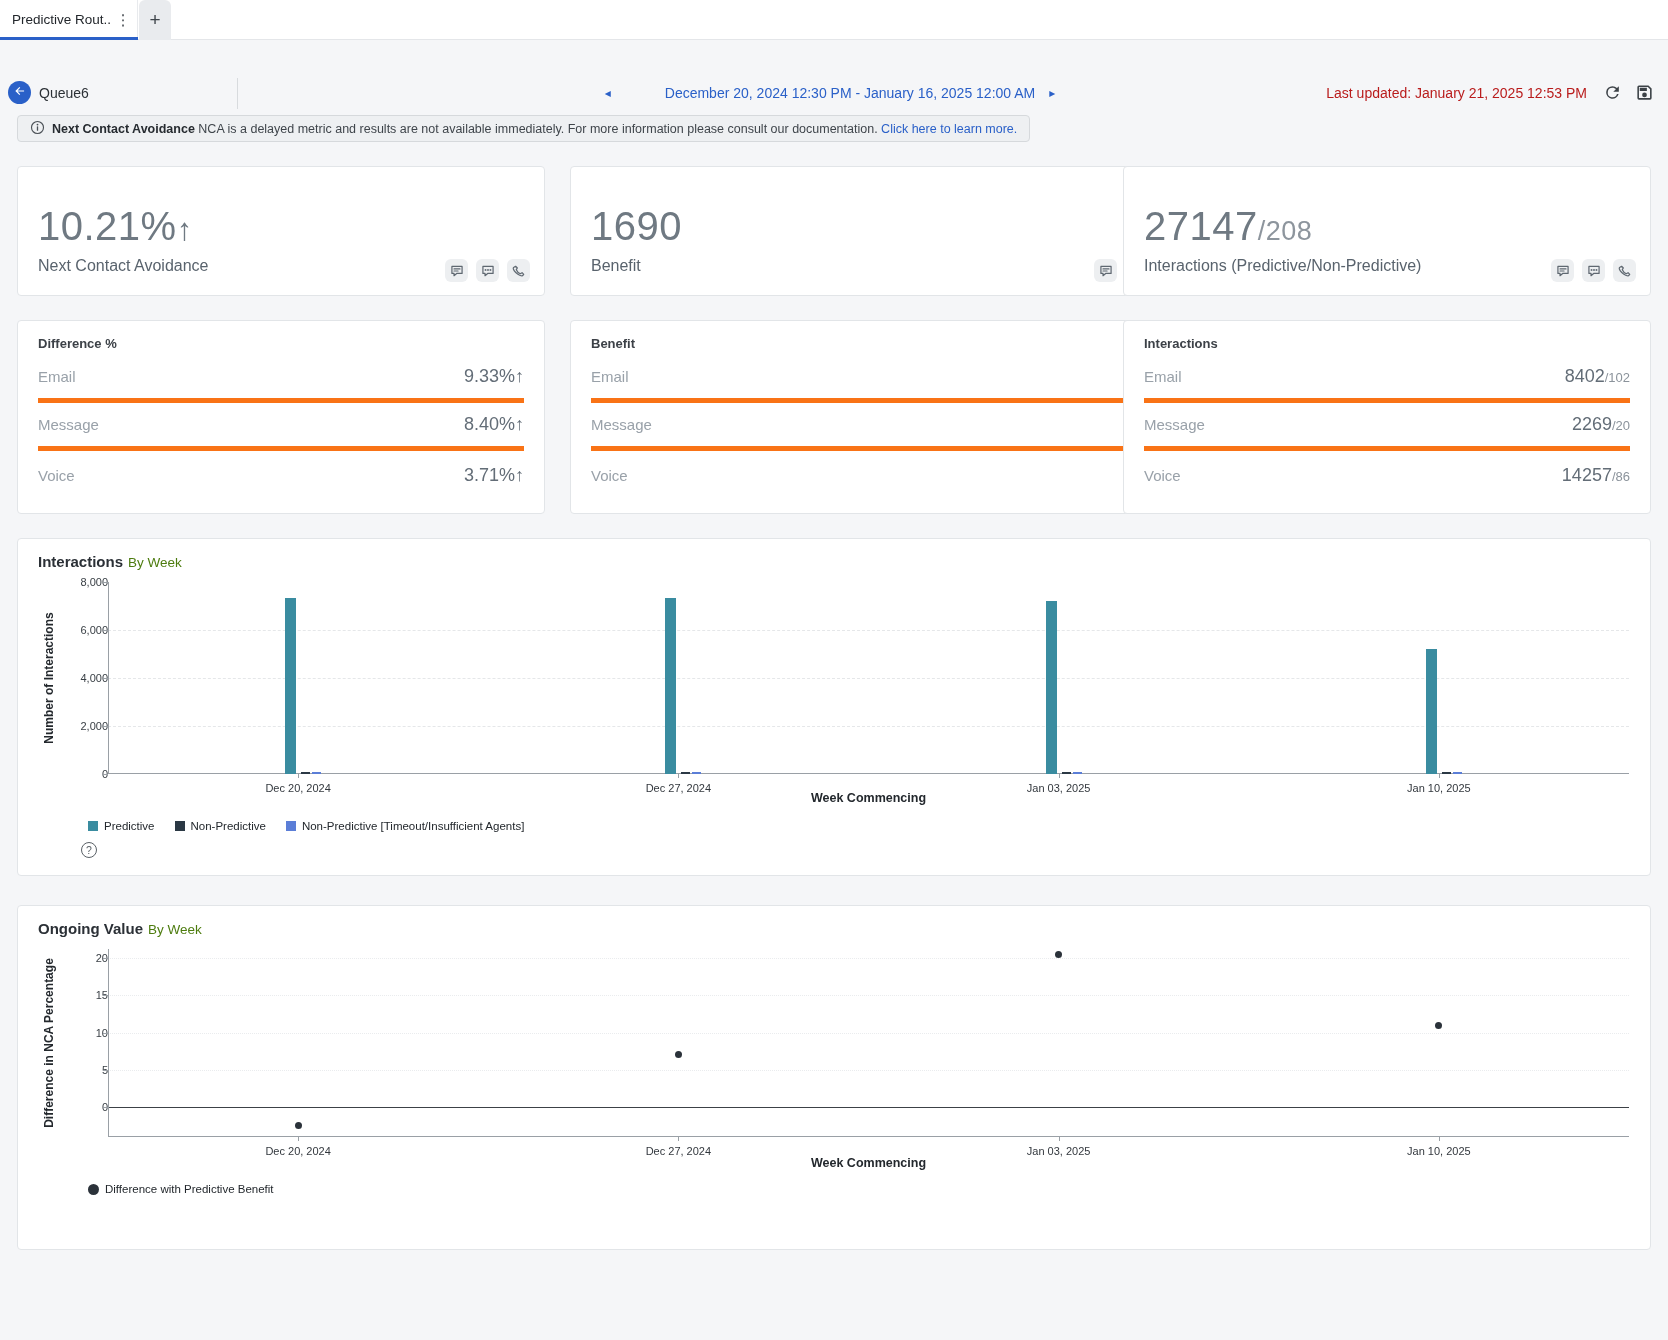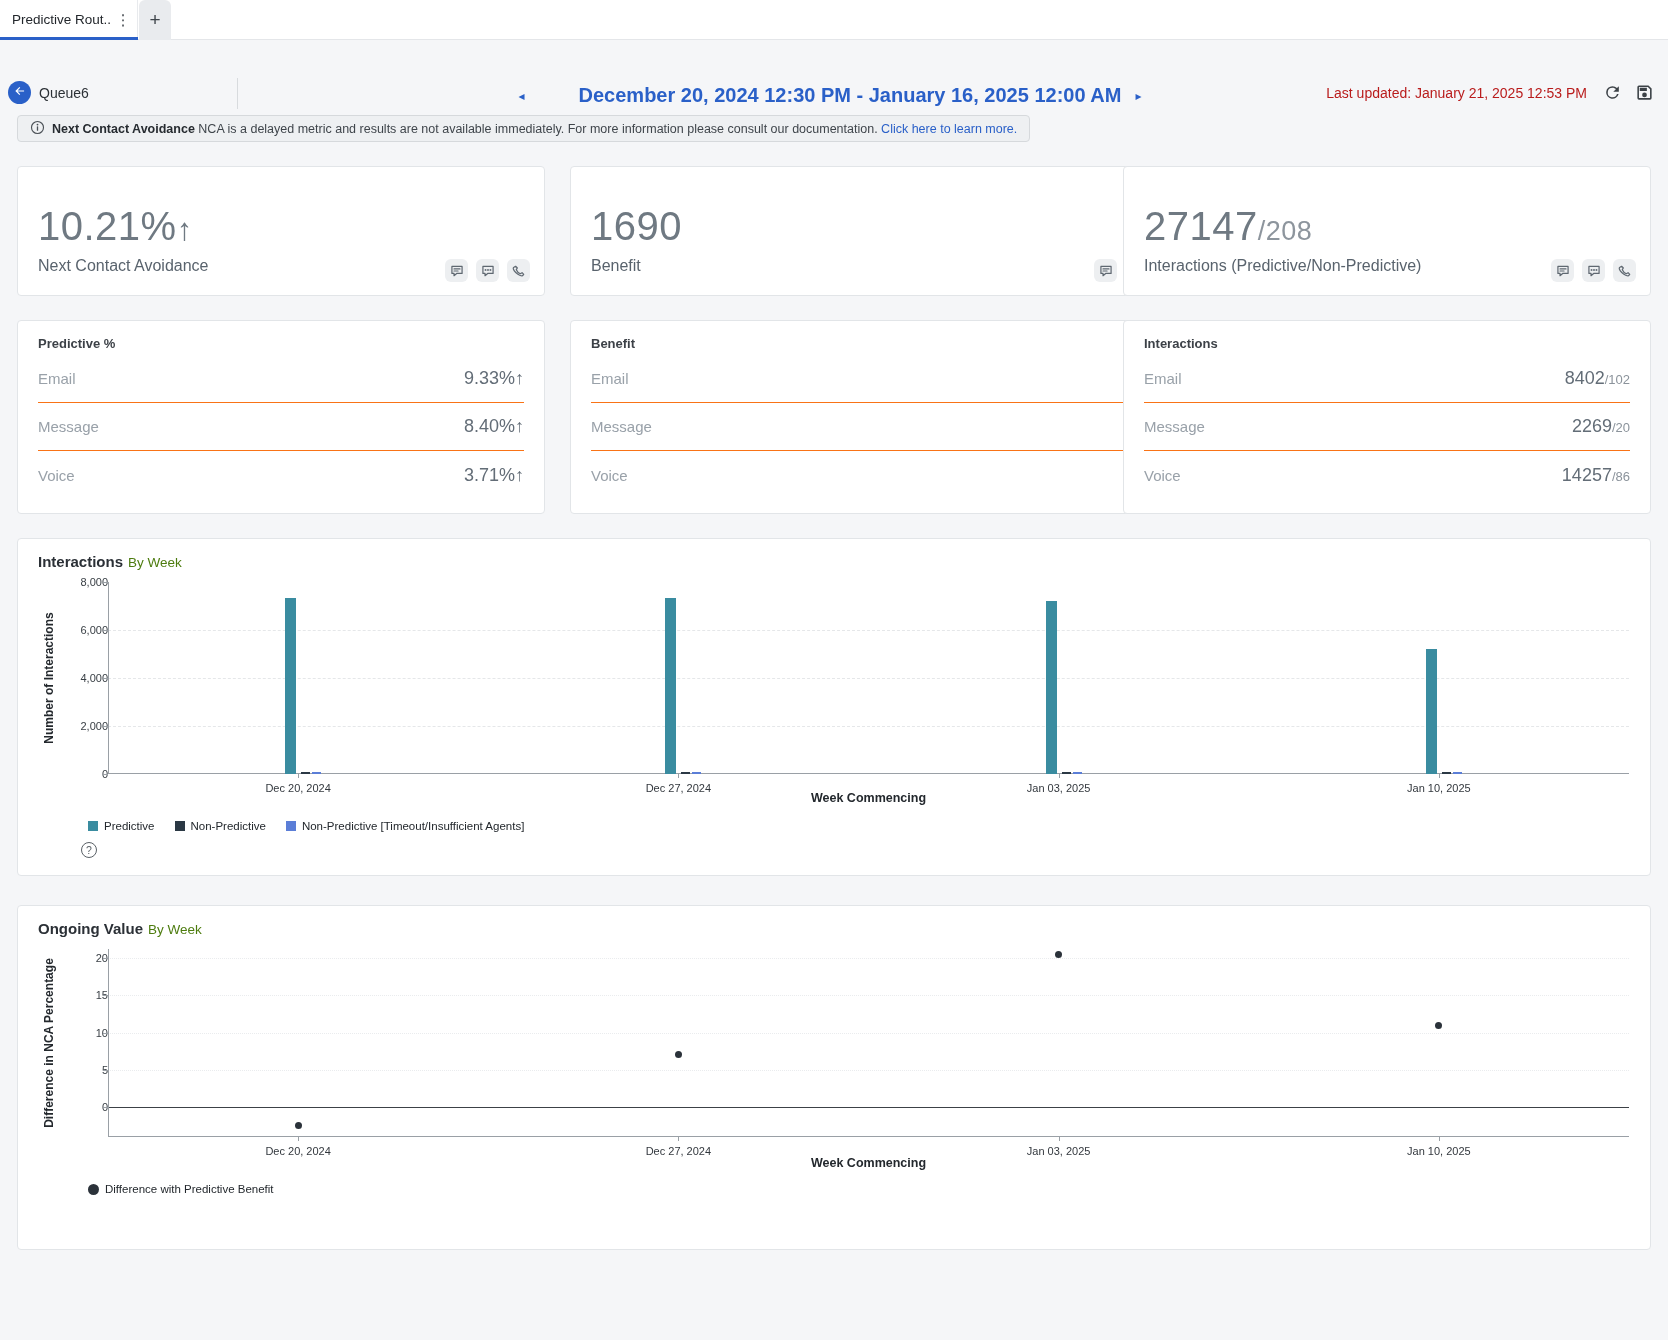--- a/index.html
+++ b/index.html
@@ -25,21 +25,21 @@
   #nav-model { left:160px; }
 
   
   .header { position:absolute; left:0; top:77px; width:100%; height:34px; }
   .back-btn { position:absolute; left:8px; top:4px; width:23px; height:23px; border-radius:50%; background:#2a60c8; cursor:pointer; display:flex; align-items:center; justify-content:center; }
   .back-btn svg { width:14px; height:14px; fill:#fff; }
   .queue-name { position:absolute; left:39px; top:8px; font-size:14px; color:#2c3136; }
   .header-divider { position:absolute; left:237px; top:1px; width:1px; height:31px; background:#d8dbde; }
   .date-nav { position:absolute; left:830px; top:7px; transform:translateX(-50%); display:flex; align-items:center; gap:14px; white-space:nowrap; }
   .date-arrow { color:#2a60c8; font-size:12px; cursor:pointer; line-height:18px; }
-  .date-range { color:#2a60c8; font-size:20px; font-weight:bold; cursor:pointer;padding-left:40px; }
+  .date-range { color:#2a60c8; font-size:14px; font-weight:normal; cursor:pointer;padding-left:40px; }
   .last-updated { position:absolute; right:81px; top:8px; font-size:14px; color:#b91c1c; }
   .hdr-icon { position:absolute; top:6px; width:19px; height:19px; cursor:pointer; }
   .hdr-icon svg { width:19px; height:19px; fill:#3c4247; }
   #refresh-btn { right:46px; }
   #save-btn { right:14px; }
 
   
   .banner { position:absolute; left:17px; top:115px; height:27px; display:inline-flex; align-items:center; gap:7px; background:#eef0f2; border:1px solid #d6d9dc; border-radius:4px; padding:0 12px; font-size:12.5px; color:#3f454b; white-space:nowrap; }
   .banner svg { width:15px; height:15px; flex:none; }
   .banner b { color:#262b30; }
@@ -55,21 +55,21 @@
   .kpi-arrow { font-size:31px; }
   .kpi-secondary { font-size:27px; color:#8d959d; }
   .kpi-label { position:absolute; left:20px; top:90px; font-size:16px; color:#59636d; white-space:nowrap; }
   .kpi-icons { position:absolute; right:14px; bottom:13px; display:flex; gap:8px; }
   .chan-icon { width:23px; height:23px; border-radius:6px; background:#edeff1; display:flex; align-items:center; justify-content:center; cursor:pointer; }
   .chan-icon svg { width:14px; height:14px; stroke:#5f6871; fill:none; stroke-width:1.4; stroke-linecap:round; stroke-linejoin:round; }
 
   .detail-card { top:320px; height:194px; }
   .detail-title { padding:15px 20px 4px 20px; font-size:13px; font-weight:bold; color:#3c4147; }
   .detail-rows { margin:0 20px; }
-  .detail-row { height:48px; display:flex; align-items:center; justify-content:space-between; border-bottom:1px solid #f97316; }
+  .detail-row { height:48px; display:flex; align-items:center; justify-content:space-between; border-bottom:5px solid #f97316; }
   .detail-row:last-child { border-bottom:none; }
   .detail-label { font-size:15px; color:#99a1a9; }
   .detail-value { font-size:18px; color:#636d77; white-space:nowrap; }
   .detail-secondary { font-size:13px; color:#8b939b; }
 
   
   .chart-card1 { left:17px; top:538px; width:1634px; height:338px; }
   .chart-card2 { left:17px; top:905px; width:1634px; height:345px; }
   .chart-title { position:absolute; left:20px; top:14px; font-size:15px; font-weight:bold; color:#2b3036; }
   .chart-subtitle { font-weight:normal; font-size:13.5px; color:#4d7c0f; margin-left:5px; }
@@ -222,21 +222,21 @@
         </div>
       <div class="chan-icon">
           <svg viewBox="0 0 16 16">
             <path d="M4.1 2.6l2 1.9-1.2 2a8.6 8.6 0 0 0 4.6 4.6l2-1.2 1.9 2-1.4 1.5c-1 .5-5-.9-7.7-3.7C1.5 6.9.9 4.6 1.8 3.9z"></path>
           </svg>
         </div>
     </div>
   </div>
 
   <div class="card detail-card col1">
-    <div class="detail-title">Predictive %</div>
+    <div class="detail-title">Difference %</div>
     <div class="detail-rows">
       <div class="detail-row">
           <span class="detail-label">Email</span>
           <span class="detail-value">9.33%↑</span>
         </div>
       <div class="detail-row">
           <span class="detail-label">Message</span>
           <span class="detail-value">8.40%↑</span>
         </div>
       <div class="detail-row">

